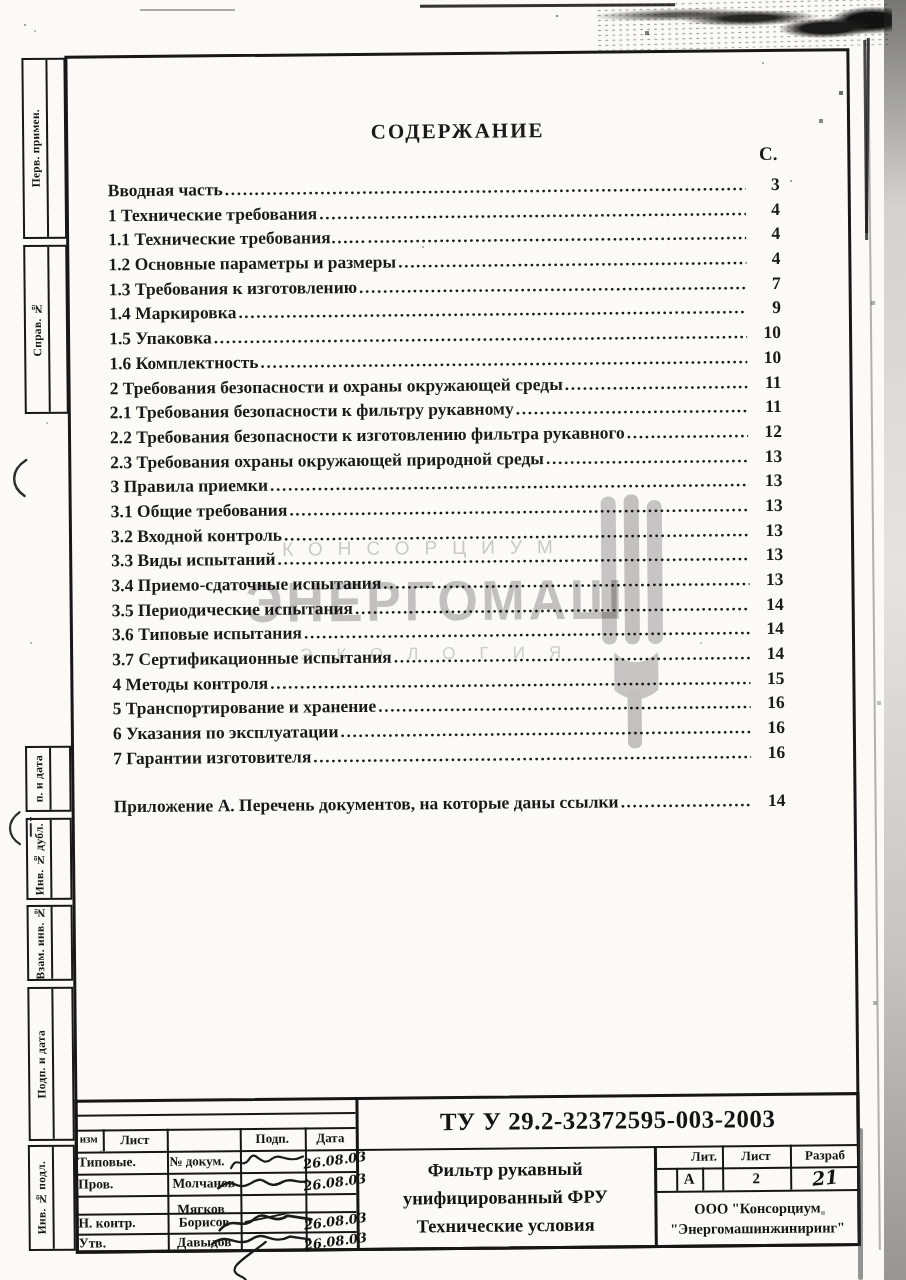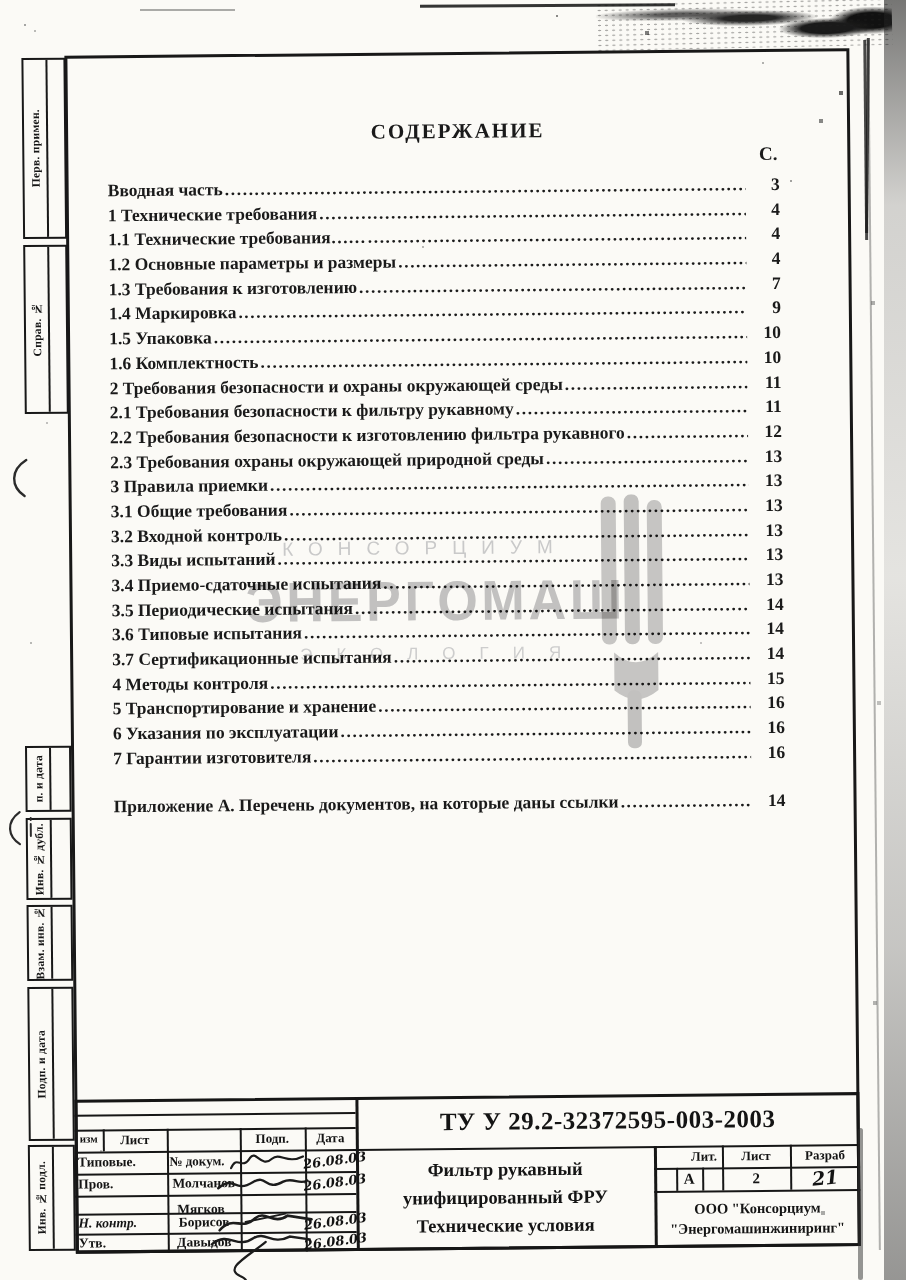--- a/index.html
+++ b/index.html
@@ -349,21 +349,21 @@
         <div class="tcell col-h" style="left:0;top:33px;width:28px;font-size:11px;">изм</div>
         <div class="tcell col-h" style="left:28px;top:33px;width:64px;">Лист</div>
         <div class="tcell col-h" style="left:92px;top:33px;width:60px;margin-top:22px;">№ докум.</div>
         <div class="tcell col-h" style="left:165px;top:33px;width:65px;">Подп.</div>
         <div class="tcell col-h" style="left:230px;top:33px;width:51px;">Дата</div>
 
         <div class="tcell role" style="left:0;top:55px;width:90px;">Типовые.</div>
         <div class="tcell pname" style="left:92px;top:55px;width:67px;margin-top:48px;">Мягков</div>
         <div class="tcell role" style="left:0;top:77px;width:90px;font-family:Liberation Serif, serif;">Пров.</div>
         <div class="tcell pname" style="left:92px;top:77px;width:73px;">Молчанов</div>
-        <div class="tcell role" style="left:0;top:116px;width:90px;font-style:italic;">Н. контр.</div>
+        <div class="tcell role" style="left:0;top:116px;width:90px;">Н. контр.</div>
         <div class="tcell pname" style="left:92px;top:116px;width:73px;">Борисов</div>
         <div class="tcell role" style="left:0;top:136px;width:90px;">Утв.</div>
         <div class="tcell pname" style="left:92px;top:136px;width:73px;">Давыдов</div>
 
         <svg class="sig" style="top:52px;" width="80" height="24" viewBox="0 0 80 24">
           <path d="M4,18 C10,4 15,21 23,8 C29,-1 34,19 45,9 C53,2 60,15 76,7" stroke="#1c1c1c" stroke-width="2.2" fill="none" stroke-linecap="round"></path>
         </svg>
         <svg class="sig" style="top:74px;left:140px;" width="95" height="24" viewBox="0 0 95 24">
           <path d="M3,16 C20,2 18,22 38,10 C52,2 50,20 68,10 C78,5 84,14 92,9" stroke="#1c1c1c" stroke-width="2.4" fill="none" stroke-linecap="round"></path>
         </svg>

